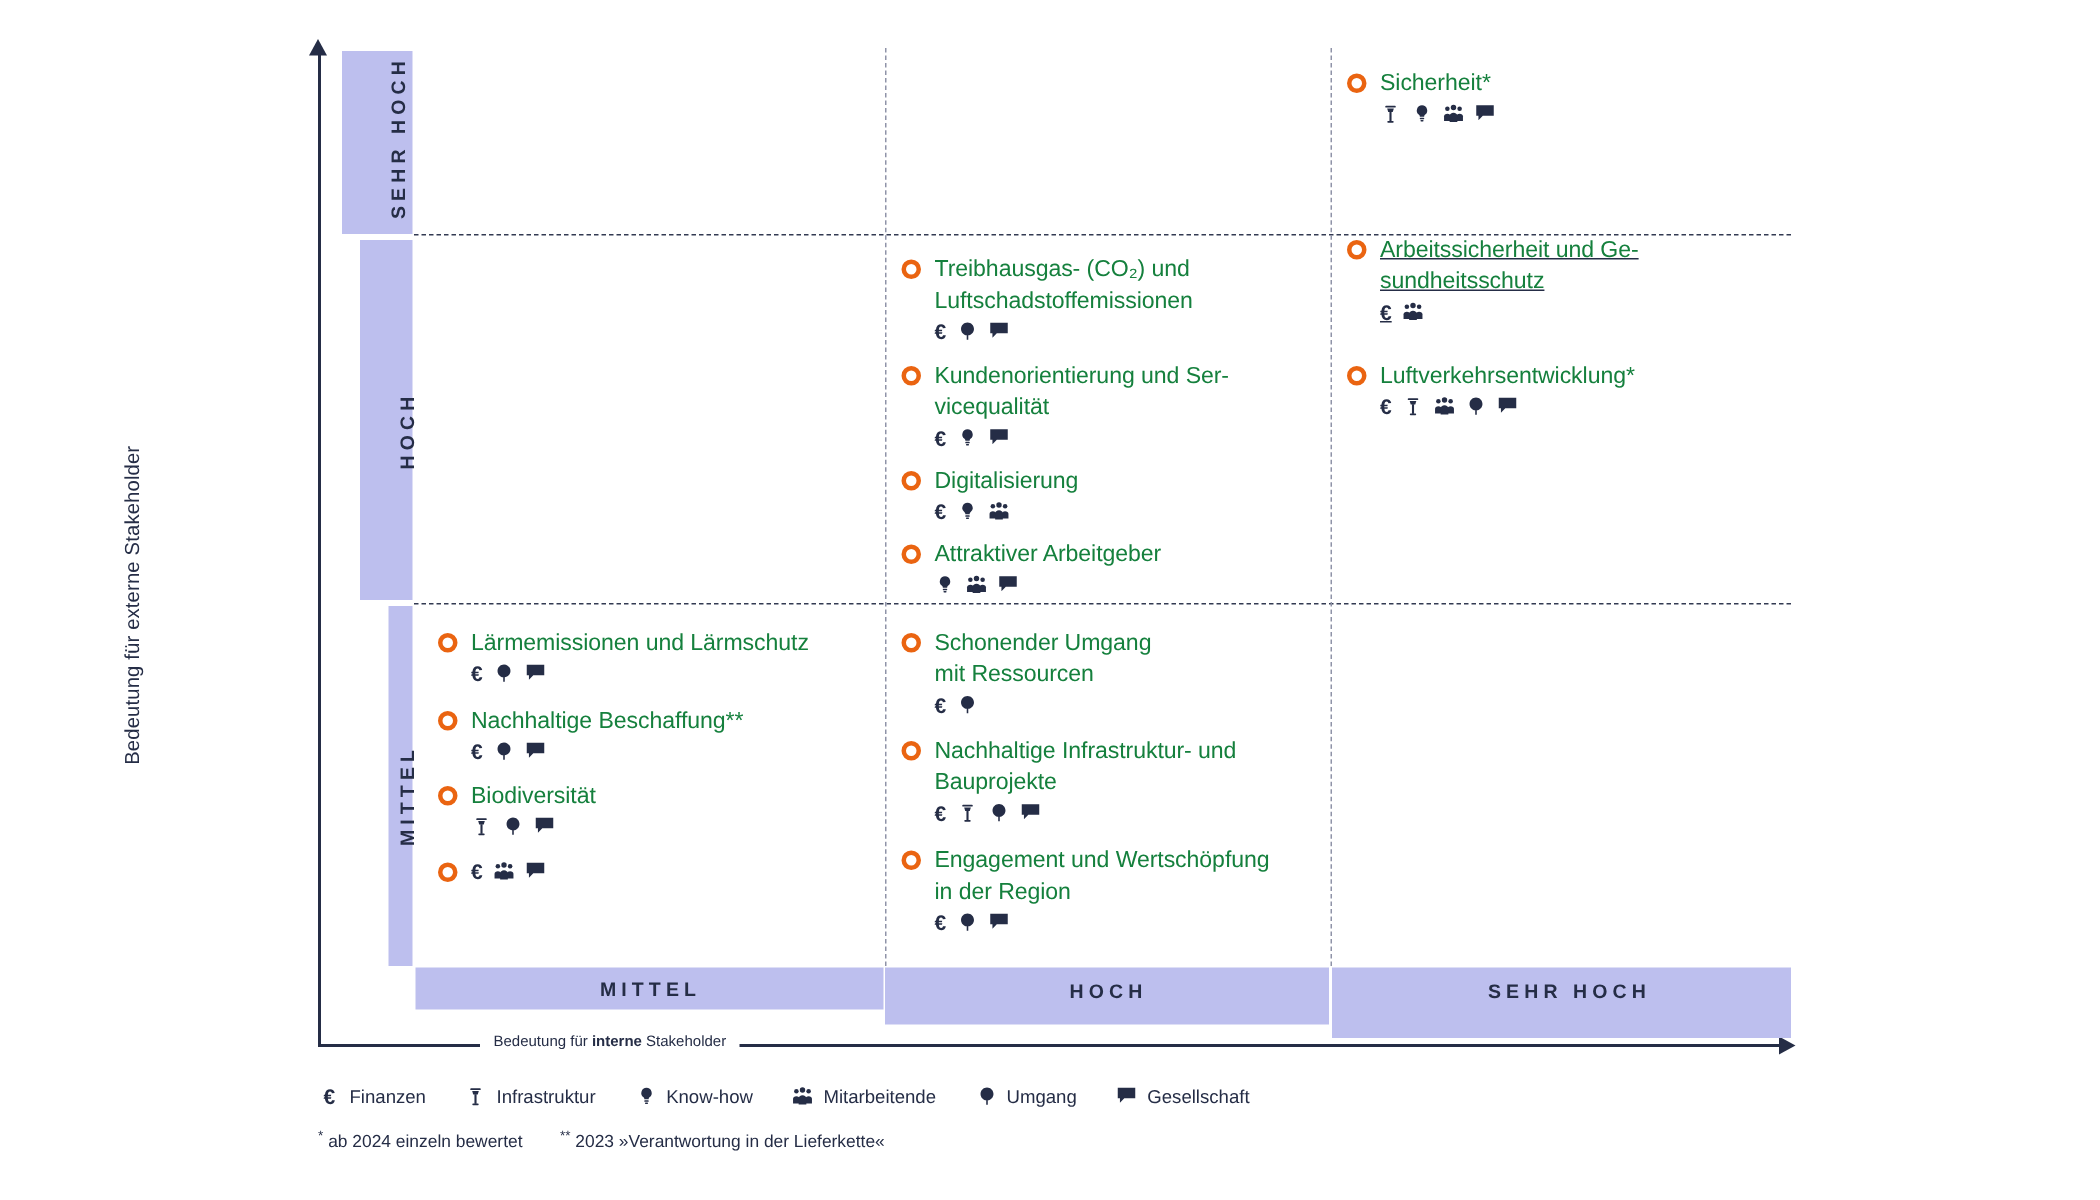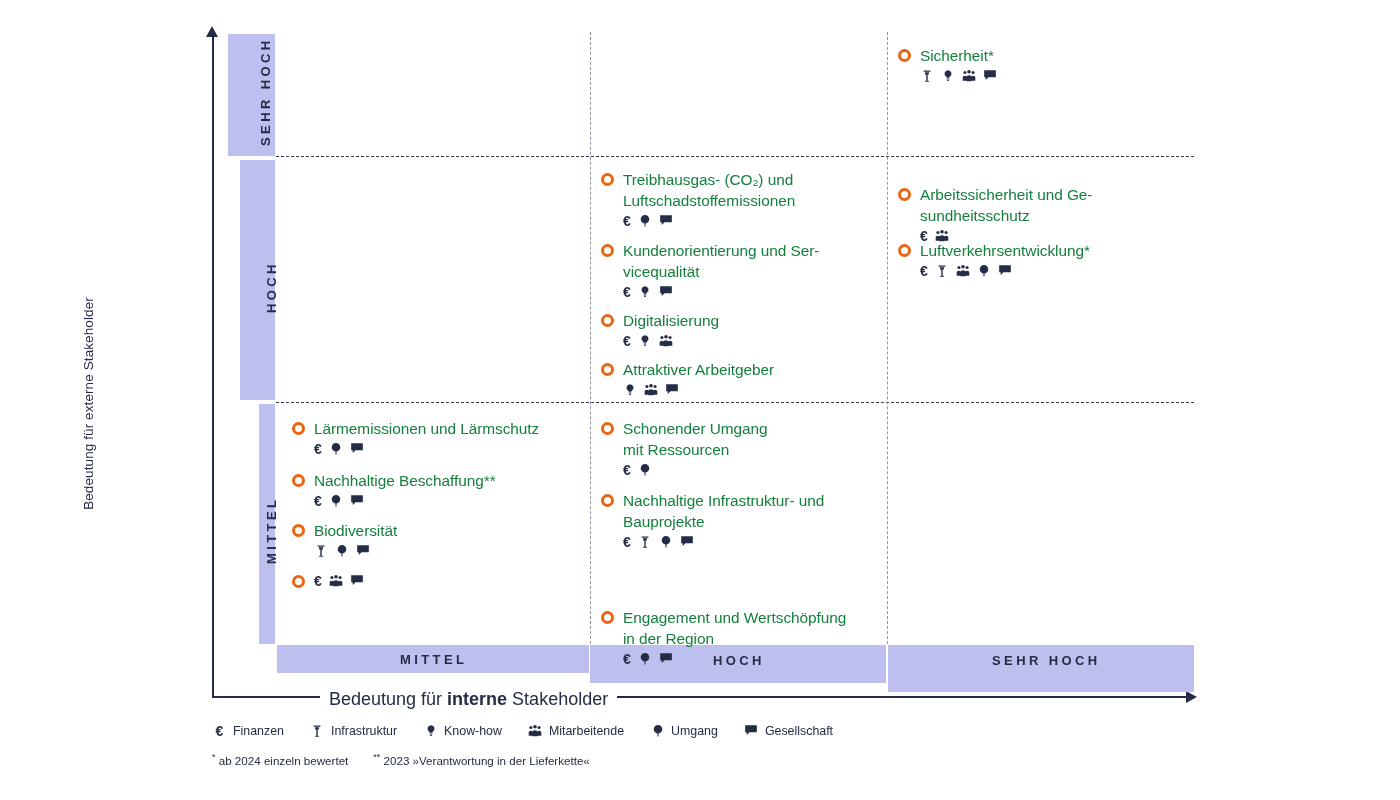--- a/index.html
+++ b/index.html
@@ -30,21 +30,21 @@
 
   
   .y-caption{
     position:absolute;left:-92px;top:396px;width:360px;
     transform:rotate(-90deg);
     text-align:center;
     font-size:13.5px;letter-spacing:.1px;white-space:nowrap;
   }
   .x-caption{
     position:absolute;left:320px;top:689px;
-    font-size:18px;white-space:nowrap;
+    font-size:10px;white-space:nowrap;
     background:#ffffff;padding:0 9px;
   }
   .x-caption b{font-weight:bold;}
 
   
   .band{position:absolute;background:#bdbfee;}
   .band-label{
     position:absolute;
     font-size:13px;font-weight:bold;letter-spacing:3.4px;
     color:#252d46;white-space:nowrap;
@@ -254,21 +254,21 @@
               <path d="M7.6 21v-7c0-2 2-3.5 4.4-3.5S16.4 12 16.4 14v7z"></path>
             </svg>
           </span>
           <span class="ico">
             <svg width="14" height="14" viewBox="0 0 24 24" fill="#252d46">
               <path d="M2 2h20v12H9.5L4.5 19v-5H2z"></path>
             </svg>
           </span>
         </div>
       </div>
-      <div class="topic" style="left: 898px; top: 184px;">
+      <div class="topic" style="left: 898px; top: 156px; text-decoration: underline;">
         <span class="dot"></span>
         <div class="label">Arbeitssicherheit und Ge-
 sundheitsschutz</div>
         <div class="icons">
           <span class="ico" style="font-weight:bold;font-size:14px;line-height:14px;color:#252d46">€</span>
           <span class="ico">
             <svg width="14" height="14" viewBox="0 0 24 24" fill="#252d46">
               <circle cx="5" cy="6" r="2.6"></circle>
               <path d="M1.2 20v-5.4c0-1.7 1.6-3 3.8-3s3.8 1.3 3.8 3V20z"></path>
               <circle cx="19" cy="6" r="2.6"></circle>
@@ -425,21 +425,21 @@
               <path d="M12 1.6C7.9 1.6 4.6 4.9 4.6 9c0 3.8 2.9 6.9 6.5 7.3v5.1h1.8v-5.1c3.6-.4 6.5-3.5 6.5-7.3 0-4.1-3.3-7.4-7.4-7.4z"></path>
             </svg>
           </span>
           <span class="ico">
             <svg width="14" height="14" viewBox="0 0 24 24" fill="#252d46">
               <path d="M2 2h20v12H9.5L4.5 19v-5H2z"></path>
             </svg>
           </span>
         </div>
       </div>
-      <div class="topic" style="left: 601px; top: 563px; margin-top: 44px;">
+      <div class="topic" style="left: 601px; top: 563px;">
         <span class="dot"></span>
         <div class="label">Engagement und Wertschöpfung
 in der Region</div>
         <div class="icons">
           <span class="ico" style="font-weight:bold;font-size:14px;line-height:14px;color:#252d46">€</span>
           <span class="ico">
             <svg width="14" height="14" viewBox="0 0 24 24" fill="#252d46">
               <path d="M12 1.6C7.9 1.6 4.6 4.9 4.6 9c0 3.8 2.9 6.9 6.5 7.3v5.1h1.8v-5.1c3.6-.4 6.5-3.5 6.5-7.3 0-4.1-3.3-7.4-7.4-7.4z"></path>
             </svg>
           </span>

